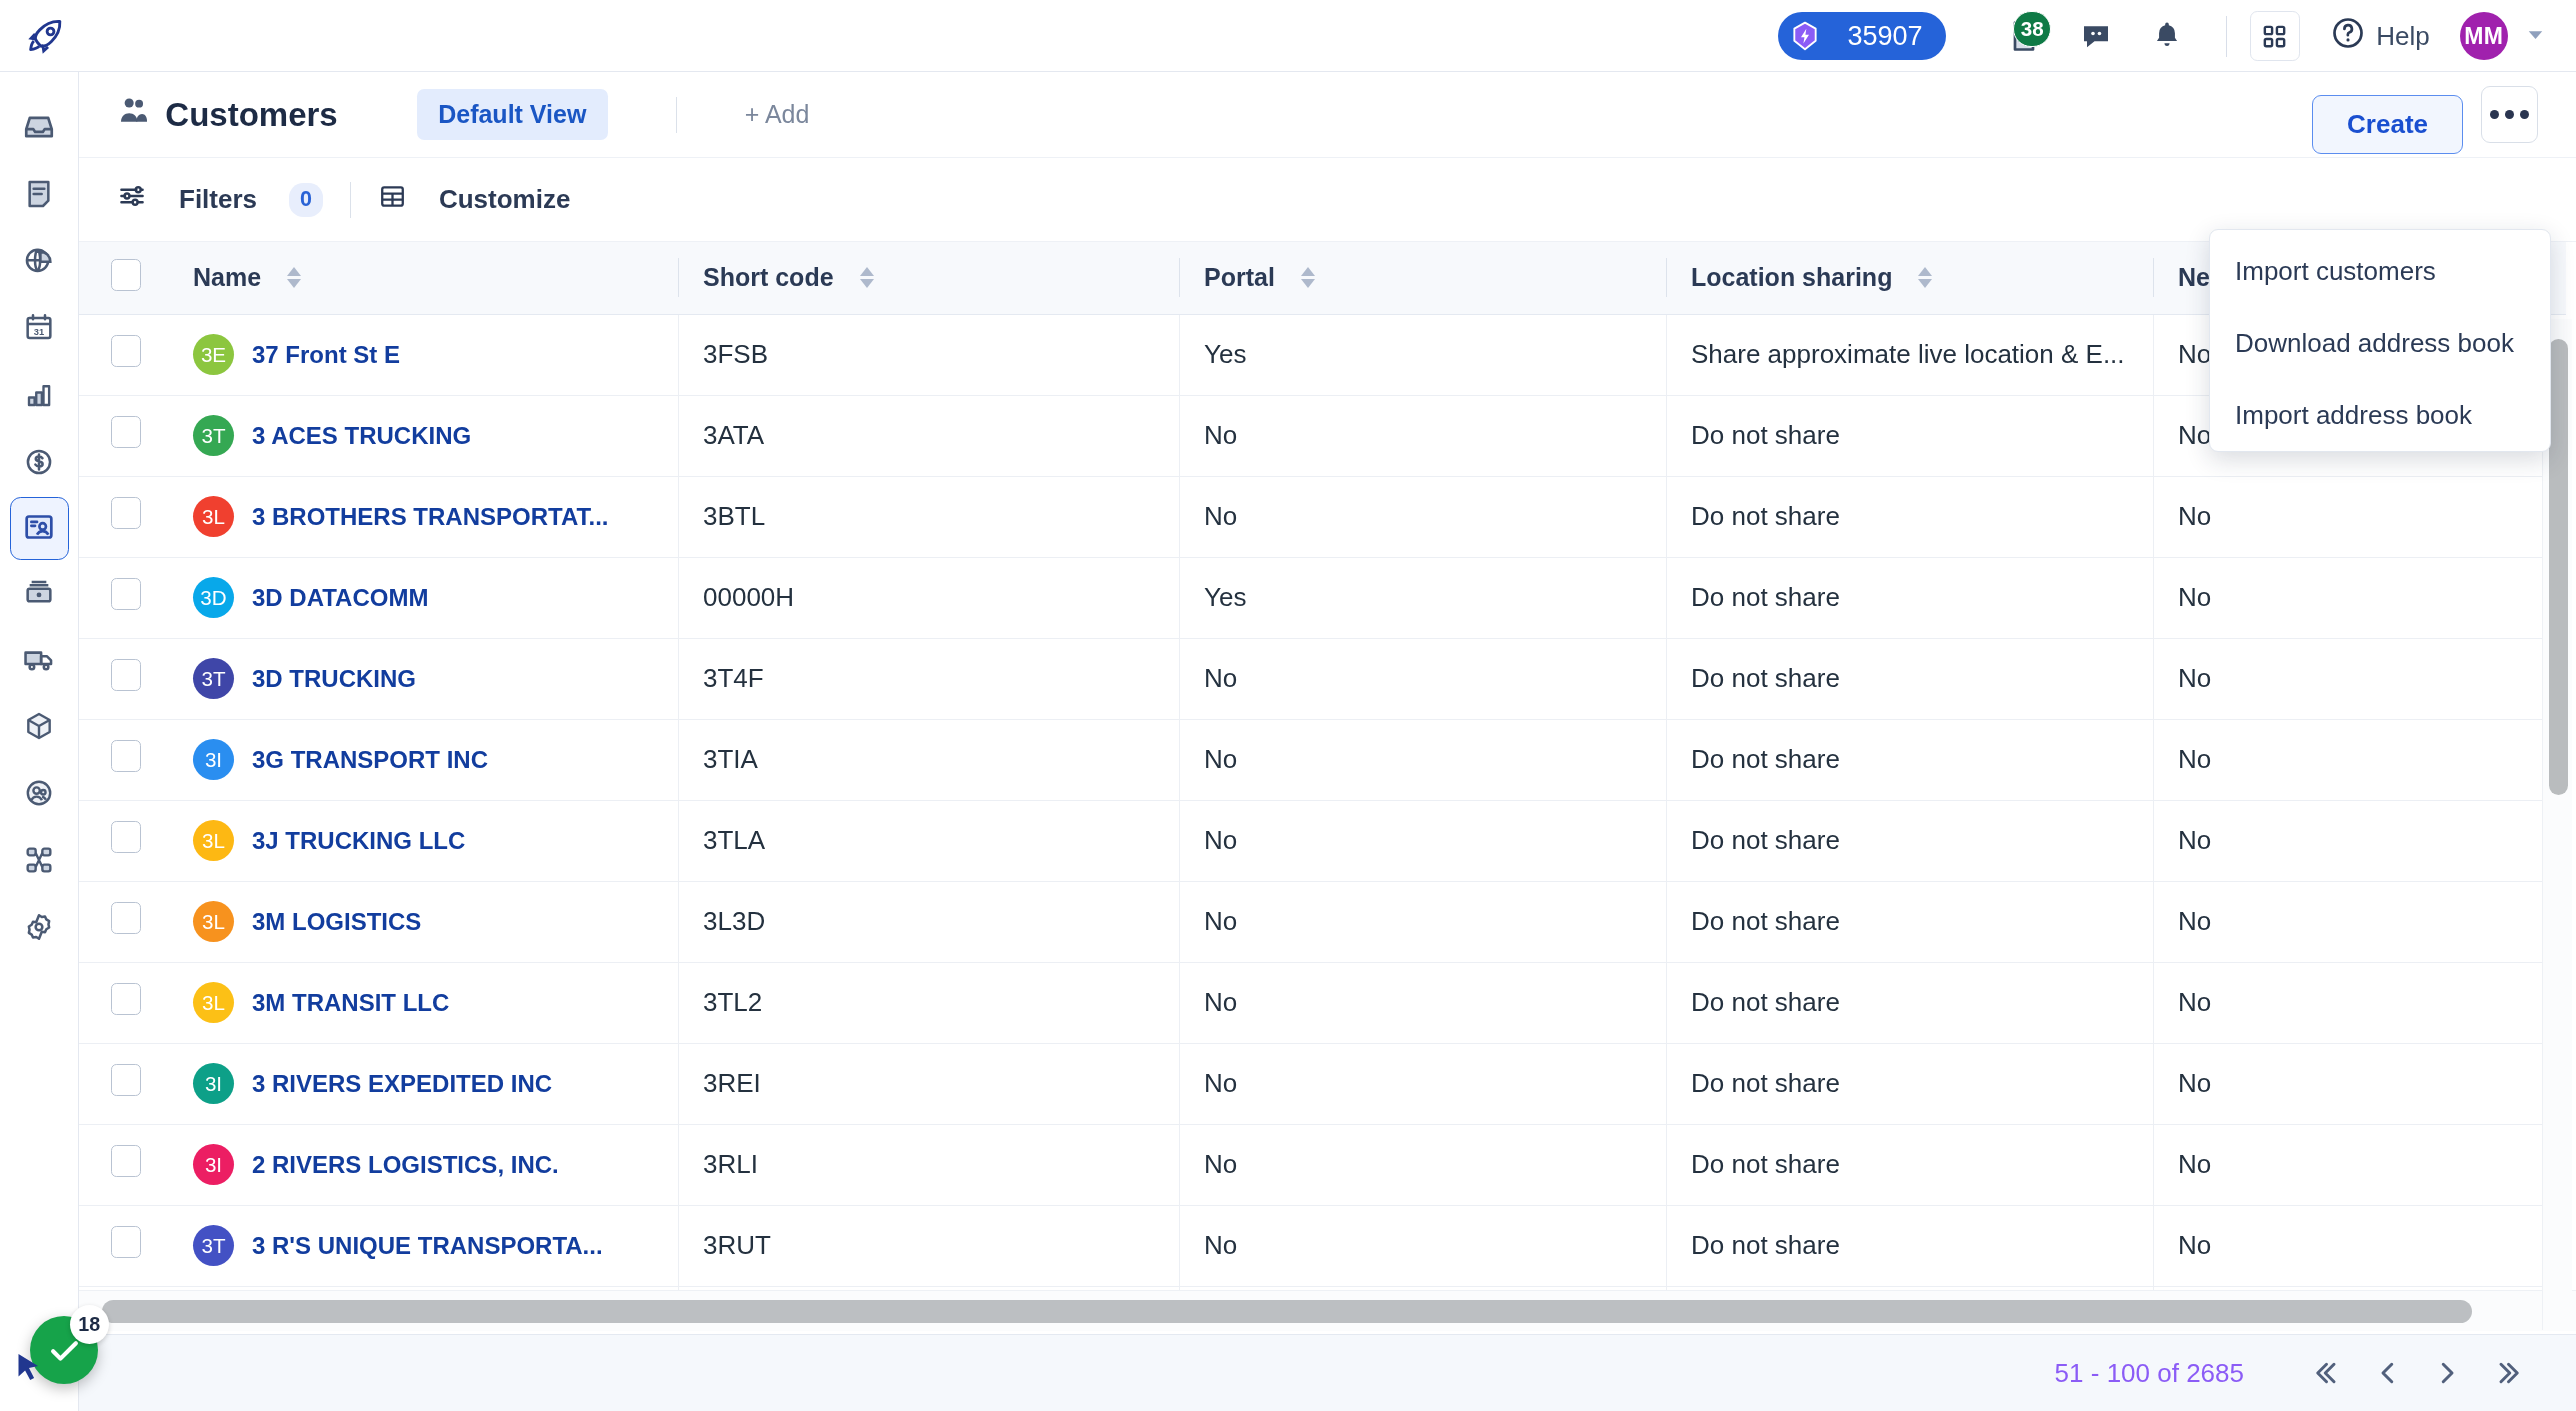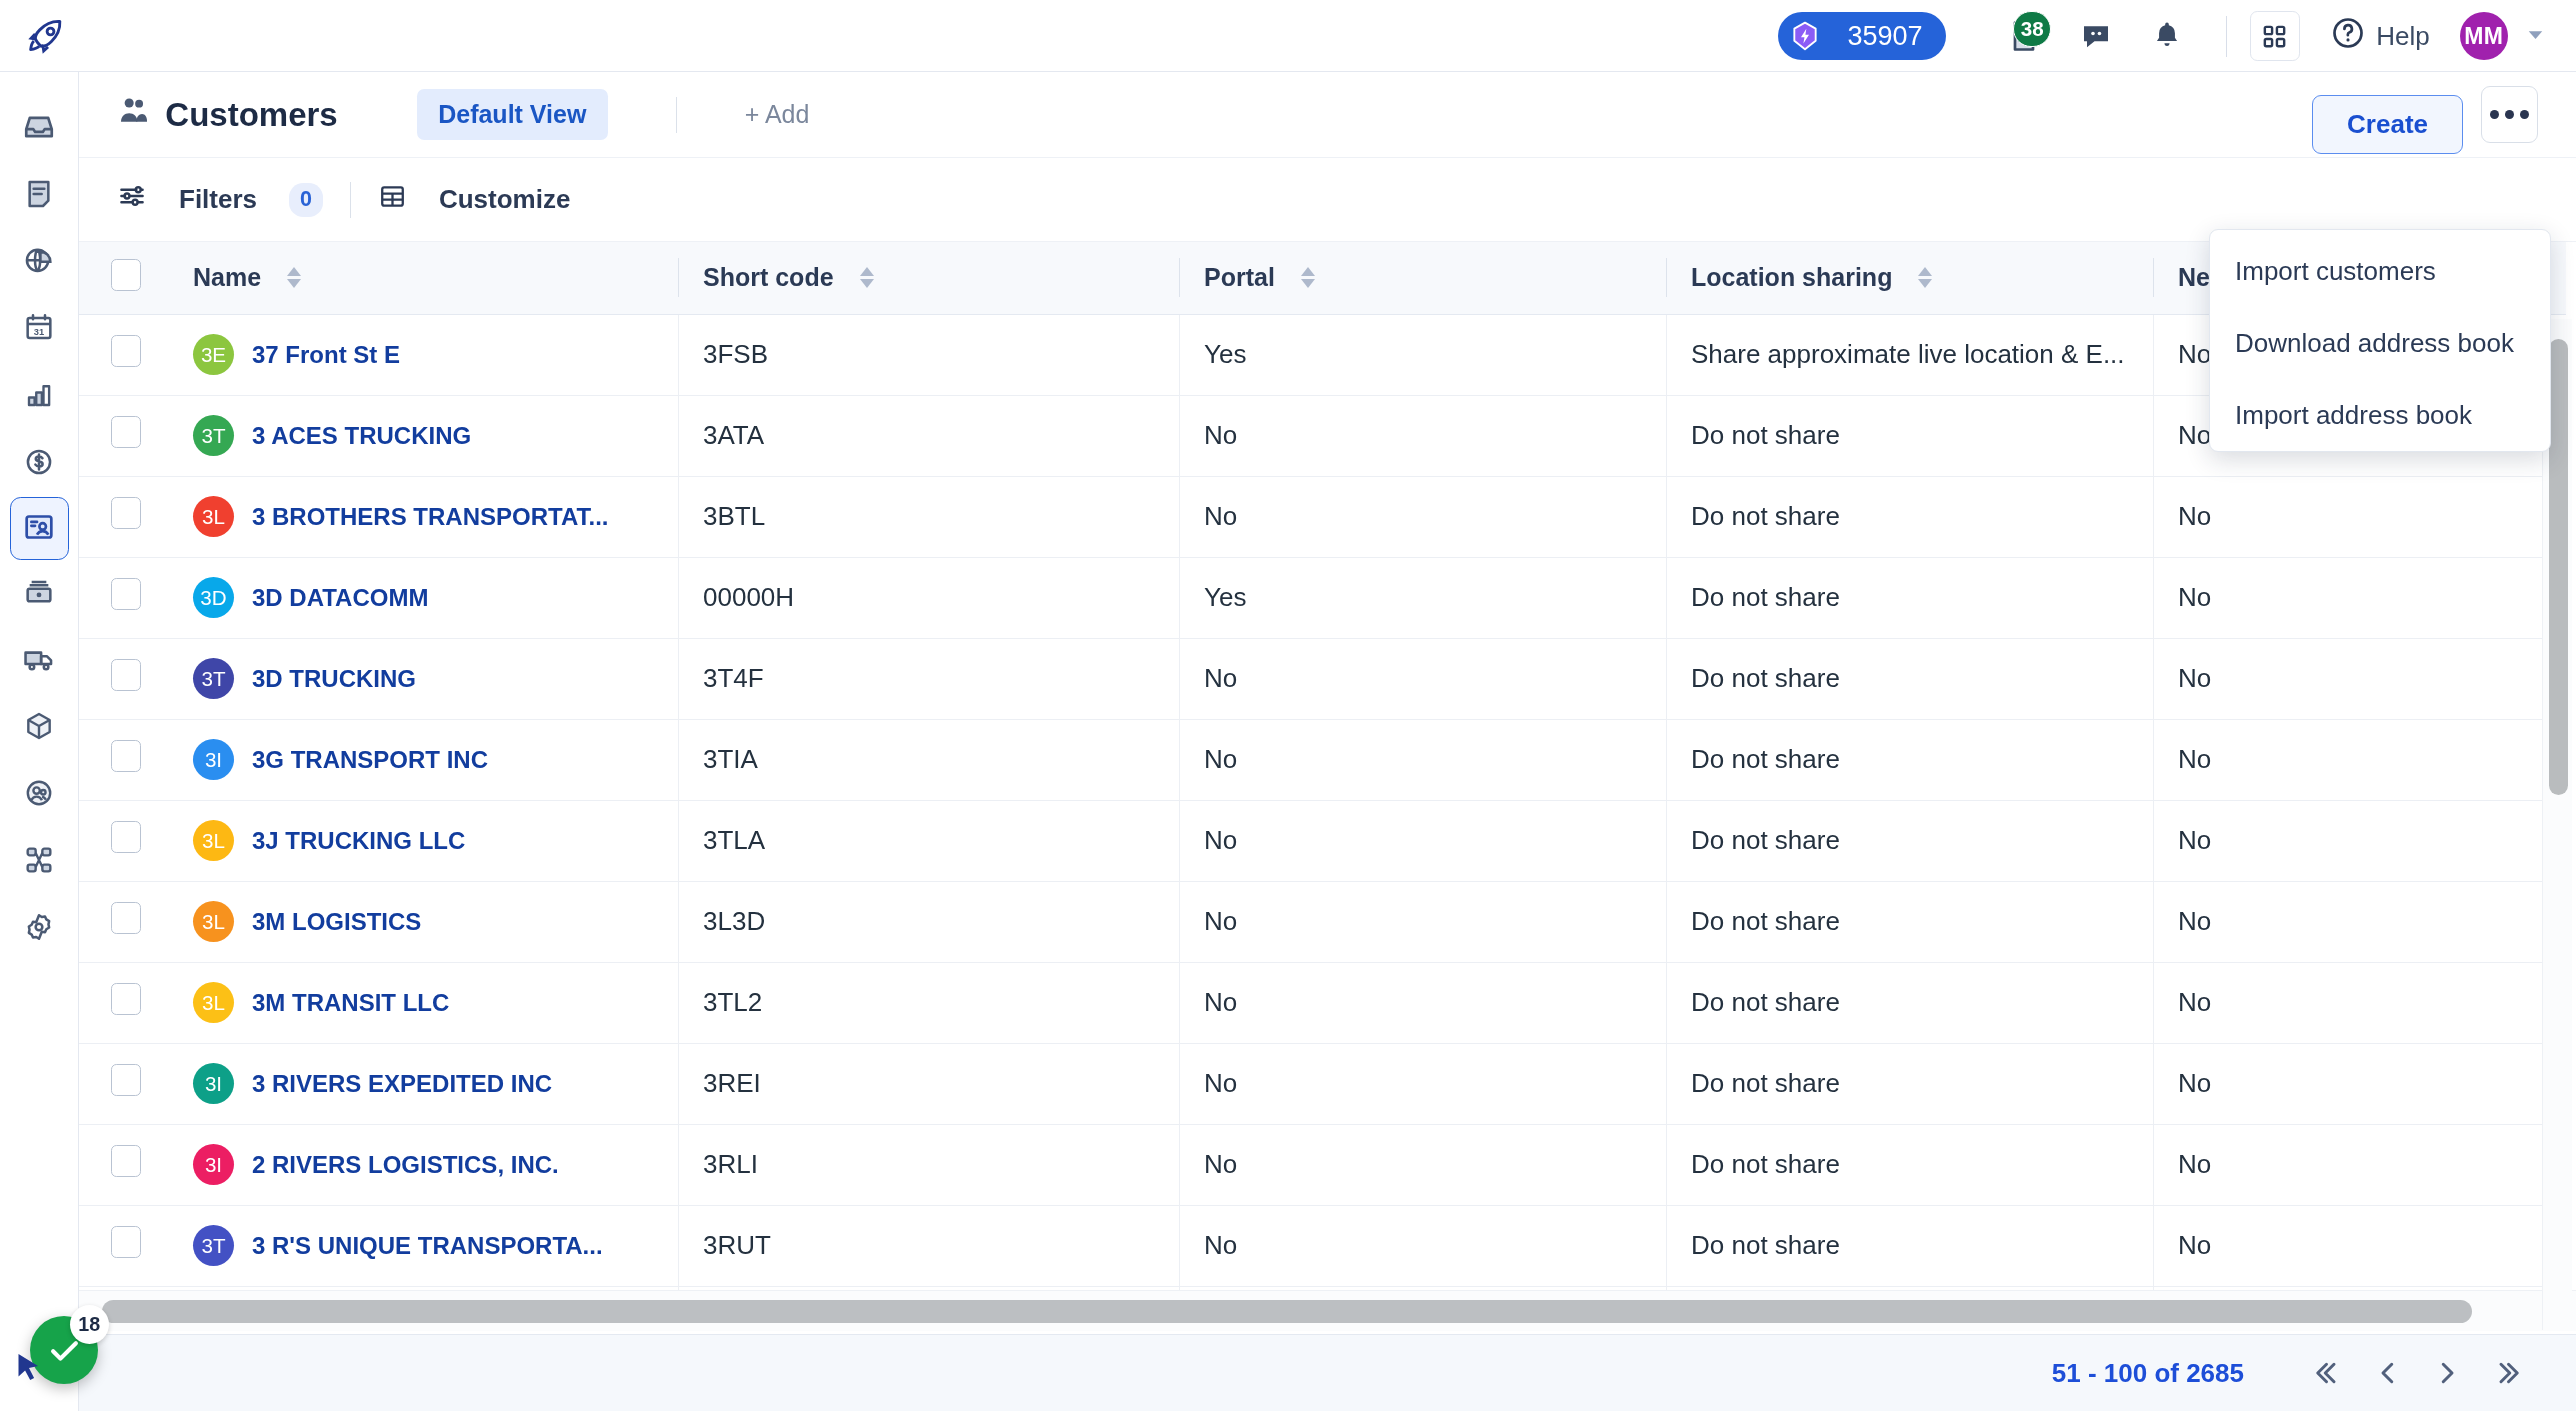--- a/index.html
+++ b/index.html
@@ -146,21 +146,21 @@
   .hscroll { position: absolute; left: 0; bottom: 0; width: 2497px; height: 41px;
              background: #fbfcfd; border-top: 0.9px solid #eef1f5; }
   .hthumb { position: absolute; top: 9px; left: 23px; width: 2370px; height: 23px;
             background: #bcbfc2; border-radius: 11.6px; }
 
   
   .footer { position: absolute; left: 79px; bottom: 0; width: 2497px; height: 77px;
             background: #f5f8fc; border-top: 0.9px solid #e4e9f1;
             display: flex; align-items: center; justify-content: flex-end;
             padding-right: 41px; gap: 0px; }
-  .pg-text { color: #1d4ed8; font-size: 26px; font-weight: 700; margin-right: 55px; }
+  .pg-text { color: #8b5cf6; font-size: 26px; font-weight: 400; margin-right: 55px; }
   .pg-btn { width: 59px; height: 59px; display: flex; align-items: center;
             justify-content: center; color: #51607c; }
 
   
   .fab { position: absolute; left: 30px; bottom: 27px; width: 68px; height: 68px;
          border-radius: 50%; background: #16a34a; display: flex; align-items: center;
          justify-content: center; box-shadow: 0 4.5px 14.3px rgba(0,0,0,.25); z-index: 50; }
   .fab-badge { position: absolute; right: -10.7px; top: -10.7px; background: #fff;
                color: #1d2b45; font-size: 19.7px; font-weight: 600; border-radius: 50%;
                width: 39px; height: 39px; display: flex; align-items: center;

